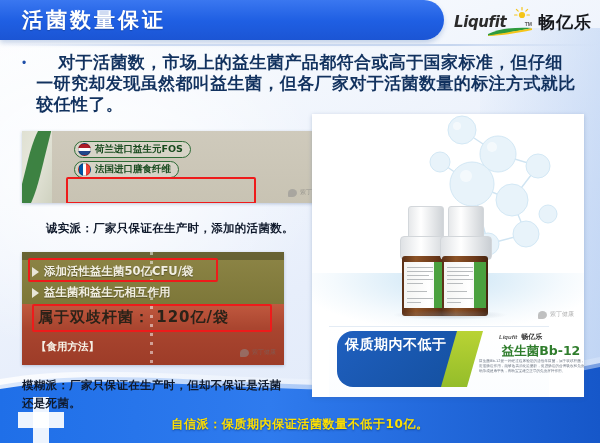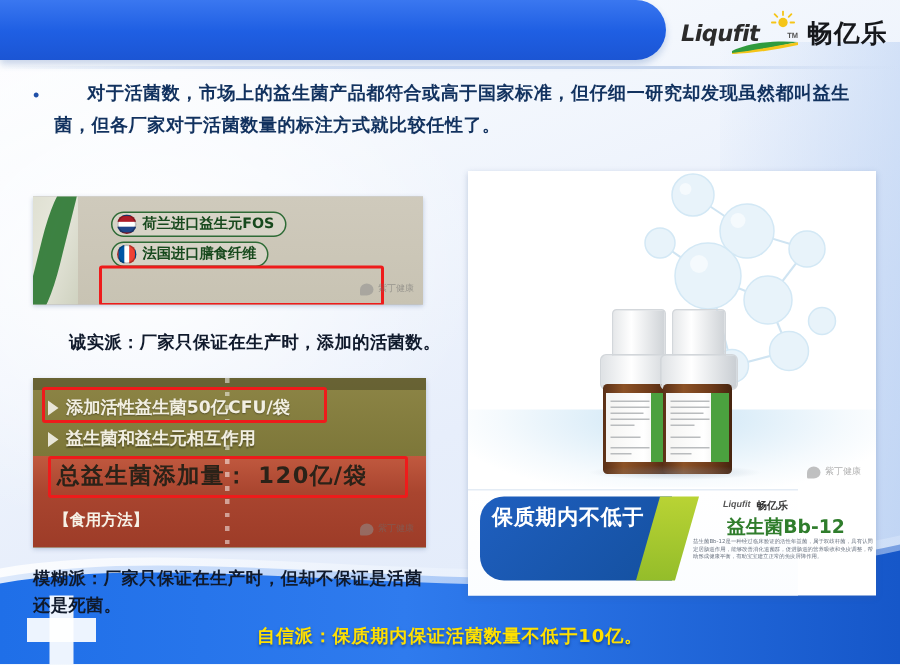--- a/index.html
+++ b/index.html
@@ -80,29 +80,29 @@
   
   .bullet-row{
     position:absolute;left:22px;top:52px;width:556px;display:flex;gap:10px;
   }
   .bullet-dot{
     flex:0 0 auto;color:#1f4fa8;font-size:12px;line-height:20px;padding-top:1px;
   }
   .body-text{
     flex:1 1 auto;
     font-family:Liberation Serif, serif;
-    font-size:12px;line-height:21px;color:#12325f;font-weight:bold;
+    font-size:17px;line-height:21px;color:#12325f;font-weight:bold;
     text-indent:22px;letter-spacing:.4px;
   }
 
   
   .shot{position:absolute;box-shadow:0 1px 3px rgba(60,90,140,.3);overflow:hidden;}
 
   
-  #shot1{left:22px;top:131px;width:260px;height:72px;background:#b9b4a6;}
+  #shot1{left:22px;top:131px;width:260px;height:72px;background:#b9b4a6;padding-left:48px;}
   #shot1 .grnpanel{
     position:absolute;left:28px;top:0;right:0;bottom:0;
     background:linear-gradient(180deg,#cfcabc 0%,#c8c3b3 100%);
   }
   #shot1 .leafstrip{
     position:absolute;left:0;top:0;width:30px;height:100%;
     background:linear-gradient(110deg,#dfe0d2 0%,#e7e7dc 40%,#cfd2c0 100%);
   }
   #shot1 .leafstrip:after{
     content:"";position:absolute;left:4px;top:-6px;width:16px;height:86px;
@@ -234,21 +234,21 @@
   #bottleA{left:88px;top:92px;}
   #bottleB{left:128px;top:92px;}
   #bigshot .bshadow{
     position:absolute;left:80px;top:196px;width:116px;height:10px;
     background:radial-gradient(ellipse,rgba(120,140,160,.35) 0%,rgba(255,255,255,0) 70%);
   }
   #bigshot .watermark{right:10px;top:196px;}
 
   
   .callout{
-    position:absolute;left:0;top:212px;width:220px;height:71px;
+    position:absolute;left:17px;top:212px;width:220px;height:71px;
     background:linear-gradient(180deg,#ffffff 0%,#fbfdff 100%);
     border-top:1px solid #e4ecf5;
   }
   .callout .bluepanel{
     position:absolute;left:8px;top:4px;width:128px;height:56px;
     background:linear-gradient(135deg,#1f5fbf 0%,#14509f 100%);
     border-radius:16px 0 0 16px;
   }
   .callout .greenwedge{
     position:absolute;left:120px;top:4px;width:26px;height:56px;
@@ -312,20 +312,21 @@
           <stop offset="100%" stop-color="#dbe8fb" stop-opacity=".5"></stop>
         </linearGradient>
       </defs>
       <path d="M0,32 C150,4 360,62 600,10 L600,90 L0,90 Z" fill="url(#wg)"></path>
       <path d="M0,26 C150,0 360,56 600,4 L600,14 C360,66 150,10 0,36 Z" fill="url(#wg2)"></path>
     </svg>
   </div>
   <div class="plus-mark"></div>
 
   <div class="header-bar"></div>
+  <div class="header-title">活菌数量保证</div>
   <div class="header-rule"></div>
 
   <div class="brand">
     <div class="brand-liqufit">
       <span class="word">Liqufit</span>
       <span class="tm">TM</span>
       <svg class="sun" viewBox="0 0 16 16">
         <circle cx="8" cy="8" r="3.1" fill="#f5c518"></circle>
         <g stroke="#f5c518" stroke-width="1.2" stroke-linecap="round">
           <line x1="8" y1="0.6" x2="8" y2="3"></line>
@@ -379,21 +380,21 @@
 
     <div class="line-item" id="li1">
       <span class="tri"></span>
       <span class="t">添加活性益生菌50亿CFU/袋</span>
     </div>
     <div class="line-item" id="li2">
       <span class="tri"></span>
       <span class="t">益生菌和益生元相互作用</span>
     </div>
 
-    <div class="bigline">总益生菌添加量： 120亿/袋</div>
+    <div class="bigline">属于双歧杆菌： 120亿/袋</div>
     <div class="usage">【食用方法】</div>
 
     <div class="redbox rb1"></div>
     <div class="redbox rb2"></div>
 
     <div class="watermark">
       <span class="wmdot"></span>
       <span class="wmtxt">紫丁健康</span>
     </div>
   </div>

